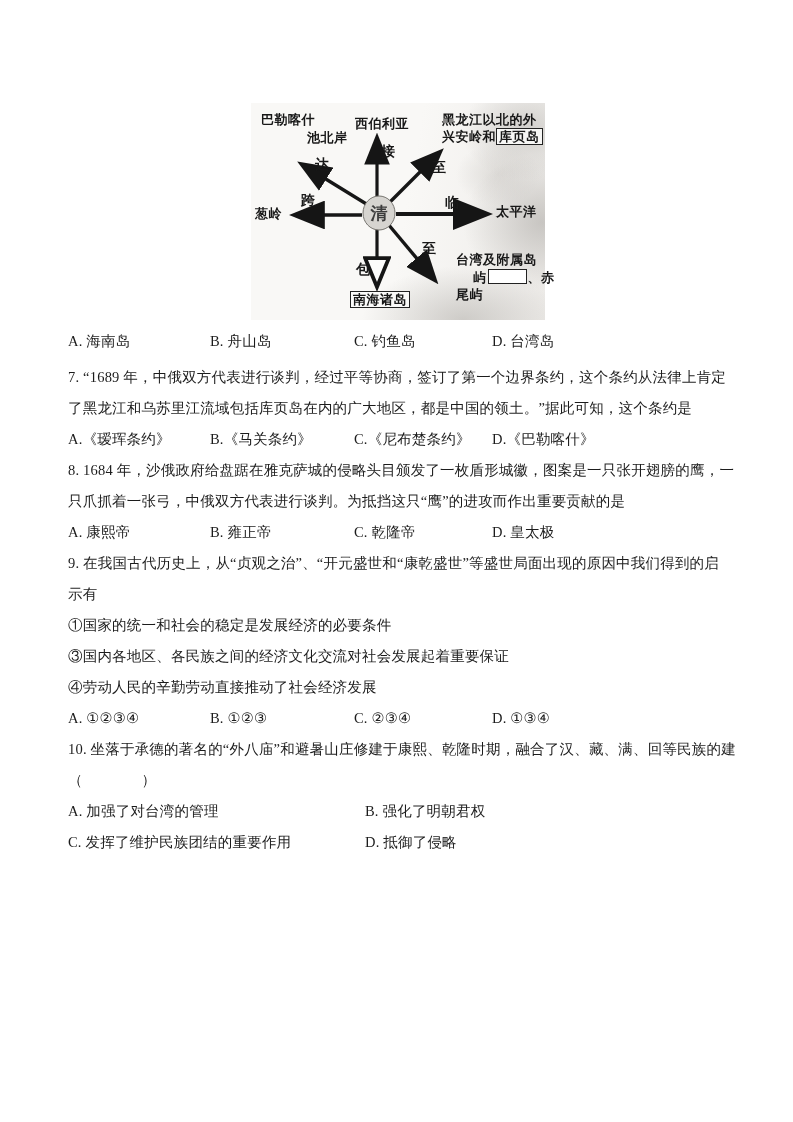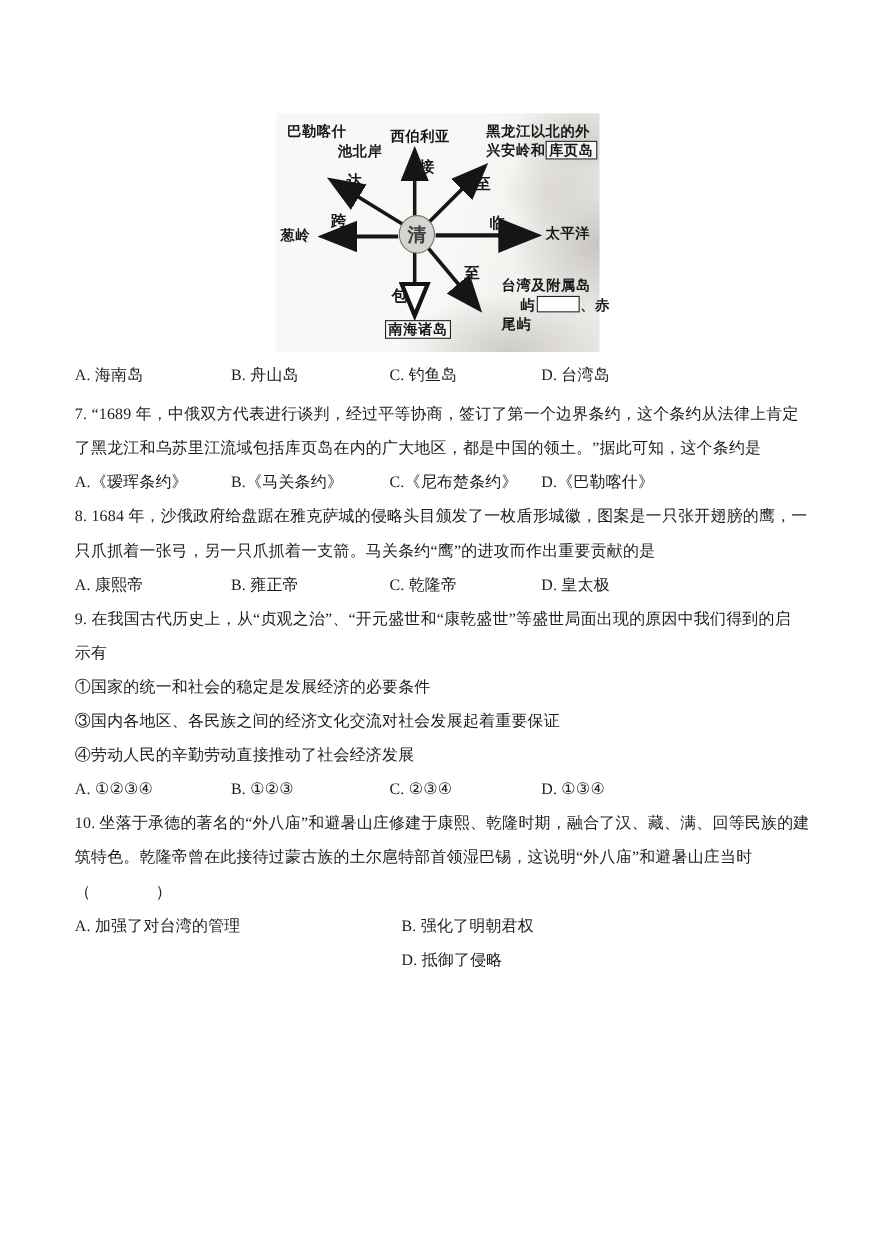--- a/index.html
+++ b/index.html
@@ -114,45 +114,45 @@
     <div class="line gap5">7.  “1689 年，中俄双方代表进行谈判，经过平等协商，签订了第一个边界条约，这个条约从法律上肯定</div>
     <div class="line">了黑龙江和乌苏里江流域包括库页岛在内的广大地区，都是中国的领土。”据此可知，这个条约是</div>
     <div class="line">
       <span class="opt p1">A.《瑷珲条约》</span>
       <span class="opt p2">B.《马关条约》</span>
       <span class="opt p3">C.《尼布楚条约》</span>
       <span class="opt p4">D.《巴勒喀什》</span>
     </div>
 
     <div class="line">8.  1684 年，沙俄政府给盘踞在雅克萨城的侵略头目颁发了一枚盾形城徽，图案是一只张开翅膀的鹰，一</div>
-    <div class="line">只爪抓着一张弓，另一只爪抓着一支箭。马关条约“鹰”的进攻而作出重要贡献的是</div>
+    <div class="line">只爪抓着一张弓，中俄双方代表进行谈判。为抵挡这只“鹰”的进攻而作出重要贡献的是</div>
     <div class="line">
       <span class="opt p1">A. 康熙帝</span>
       <span class="opt p2">B. 雍正帝</span>
       <span class="opt p3">C. 乾隆帝</span>
       <span class="opt p4">D. 皇太极</span>
     </div>
 
     <div class="line">9. 在我国古代历史上，从“贞观之治”、“开元盛世和“康乾盛世”等盛世局面出现的原因中我们得到的启</div>
     <div class="line">示有</div>
     <div class="line">①国家的统一和社会的稳定是发展经济的必要条件</div>
     <div class="line">③国内各地区、各民族之间的经济文化交流对社会发展起着重要保证</div>
     <div class="line">④劳动人民的辛勤劳动直接推动了社会经济发展</div>
     <div class="line">
       <span class="opt p1">A. ①②③④</span>
       <span class="opt p2">B. ①②③</span>
       <span class="opt p3">C. ②③④</span>
       <span class="opt p4">D. ①③④</span>
     </div>
 
     <div class="line">10. 坐落于承德的著名的“外八庙”和避暑山庄修建于康熙、乾隆时期，融合了汉、藏、满、回等民族的建</div>
-    <div class="line">筑特色。乾隆帝曾在此接待过蒙古族的土尔扈特部首领湿巴锡，这说明“外八庙”和避暑山庄当时</div>
     <div class="line">（　　　　）</div>
     <div class="line">
       <span class="opt p1">A. 加强了对台湾的管理</span>
       <span class="opt pb">B. 强化了明朝君权</span>
     </div>
     <div class="line">
+      <span class="opt p1">C. 发挥了维护民族团结的重要作用</span>
       <span class="opt pb">D. 抵御了侵略</span>
     </div>
 
   </div>
 </div>
 
 </body></html>

